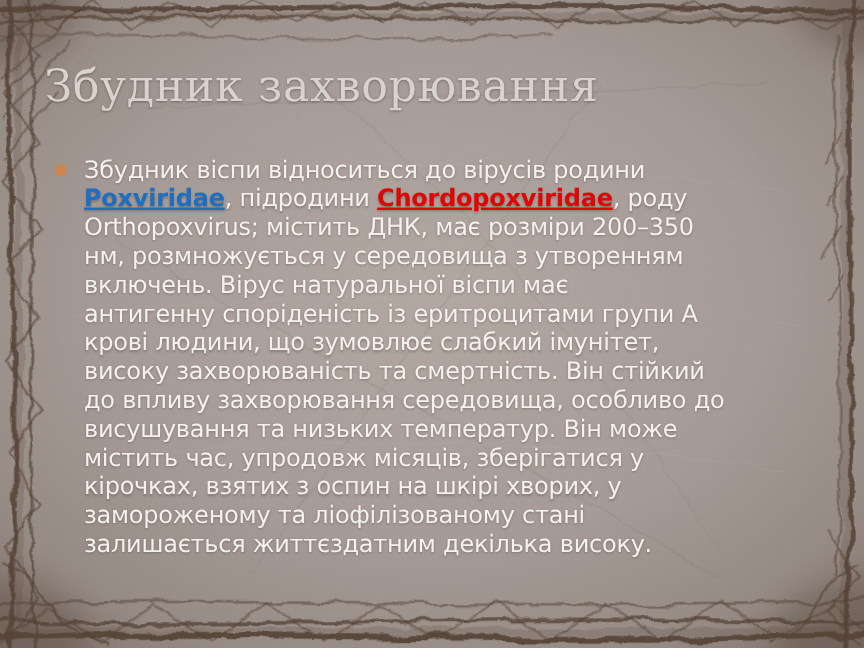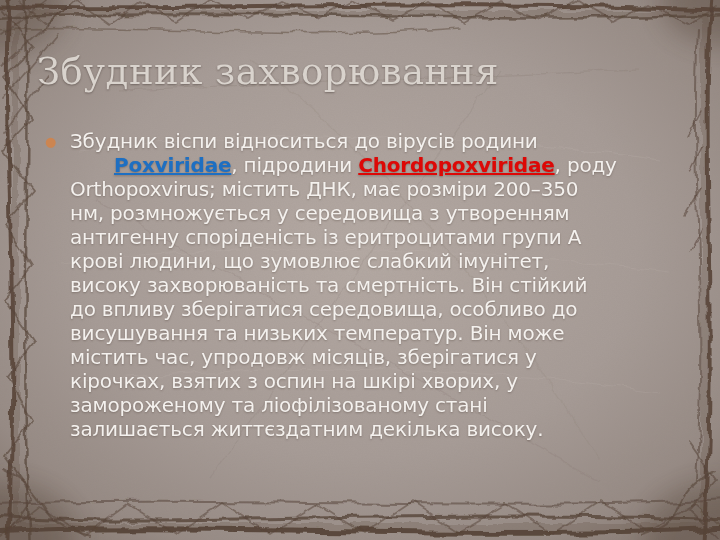--- a/index.html
+++ b/index.html
@@ -19,21 +19,21 @@
   .line{
     font-size:20px;line-height:24px;letter-spacing:-0.2px;
     color:#f4f1ee;white-space:nowrap;
     text-shadow:0 1px 2px rgba(70,58,50,0.38);
   }
   .bullet{
     position:absolute;left:-25px;top:6px;
     font-size:13px;line-height:13px;color:#cc8551;
     text-shadow:none;
   }
-  .link-blue{color:#1e6fc2;font-weight:bold;text-decoration:underline;cursor:pointer;margin-left:44px;}
+  .link-blue{color:#1e6fc2;font-weight:bold;text-decoration:underline;cursor:pointer;}
   .link-red{color:#dd0806;font-weight:bold;text-decoration:underline;cursor:pointer;}
 </style>
 </head>
 <body>
 
 <div class="slide">
 
   <svg class="bg" width="720" height="540" viewBox="0 0 720 540" aria-hidden="true">
     <defs>
       <radialGradient id="gBase" cx="50%" cy="46%" r="70%">
@@ -108,24 +108,25 @@
   <div class="body">
     <div class="line">
       <span class="bullet">●</span>
       <span>Збудник віспи відноситься до вірусів родини</span>
     </div>
     <div class="line">
       <span class="link-blue">Poxviridae</span><span>, підродини </span><span class="link-red">Chordopoxviridae</span><span>, роду</span>
     </div>
     <div class="line">Orthopoxvirus; містить ДНК, має розміри 200–350</div>
     <div class="line">нм, розмножується у середовища з утворенням</div>
+    <div class="line">включень. Вірус натуральної віспи має</div>
     <div class="line">антигенну споріденість із еритроцитами групи А</div>
     <div class="line">крові людини, що зумовлює слабкий імунітет,</div>
     <div class="line">високу захворюваність та смертність. Він стійкий</div>
-    <div class="line">до впливу зберігатися середовища, особливо до</div>
+    <div class="line">до впливу захворювання середовища, особливо до</div>
     <div class="line">висушування та низьких температур. Він може</div>
     <div class="line">містить час, упродовж місяців, зберігатися у</div>
     <div class="line">кірочках, взятих з оспин на шкірі хворих, у</div>
     <div class="line">замороженому та ліофілізованому стані</div>
     <div class="line">залишається життєздатним декілька високу.</div>
   </div>
 
 </div>
 
 </body></html>

